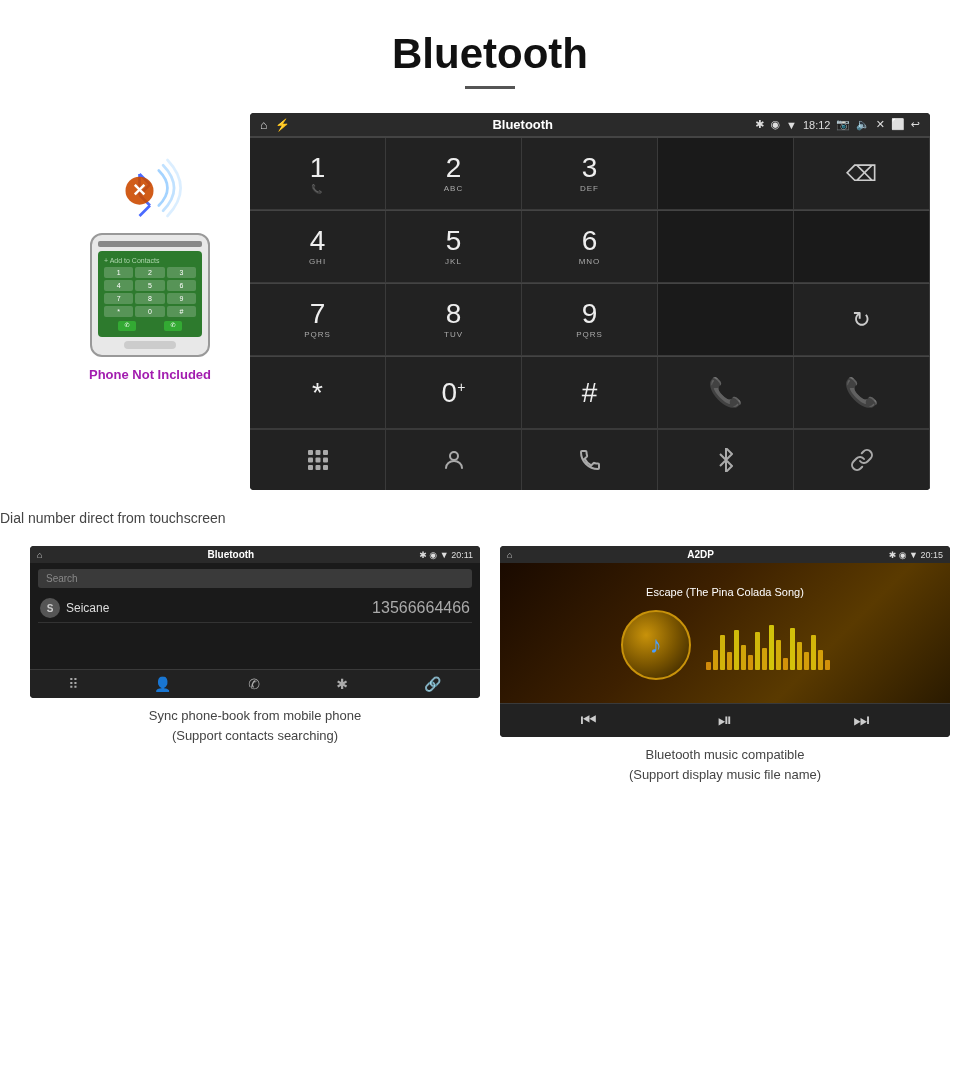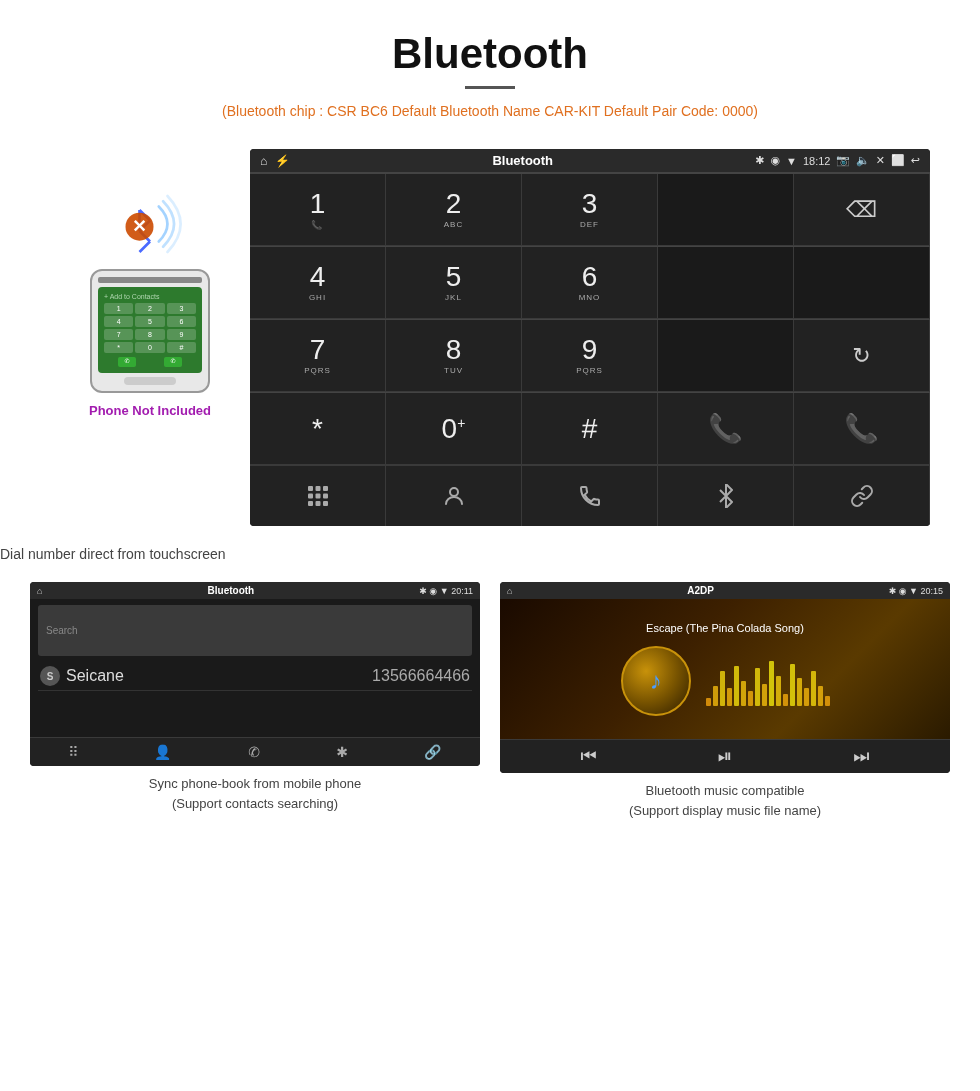--- a/index.html
+++ b/index.html
@@ -218,21 +218,21 @@
     }
     .mini-status-center { font-size: 10px; font-weight: bold; color: #fff; }
 
     
     .phonebook-content {
       padding: 6px 8px;
     }
     .pb-search {
       background: #3a3a3a;
       border-radius: 3px;
-      padding: 20px 8px;
+      padding: 4px 8px;
       font-size: 10px;
       color: #888;
       margin-bottom: 6px;
     }
     .pb-contact {
       display: flex;
       align-items: center;
       gap: 6px;
       padding: 4px 2px;
       border-bottom: 1px solid #333;
@@ -242,21 +242,21 @@
       height: 20px;
       border-radius: 50%;
       background: #555;
       display: flex;
       align-items: center;
       justify-content: center;
       font-size: 10px;
       color: #ccc;
       font-weight: bold;
     }
-    .pb-name { font-size: 16px; color: #ddd; flex: 1; }
+    .pb-name { font-size: 12px; color: #ddd; flex: 1; }
     .pb-phone { font-size: 16px; color: #aaa; }
     .mini-bottom-bar {
       display: flex;
       justify-content: space-around;
       padding: 6px 0;
       background: #222;
       border-top: 1px solid #3a3a3a;
     }
     .mini-icon { font-size: 14px; color: #aaa; cursor: pointer; }
 
@@ -327,21 +327,20 @@
       color: #444;
       line-height: 1.5;
     }
   </style>
 </head>
 <body>
 
 <div class="page-header">
   <h1 class="page-title">Bluetooth</h1>
   <div class="title-divider"></div>
-  <p class="specs-line">(Bluetooth chip : CSR BC6    Default Bluetooth Name CAR-KIT    Default Pair Code: 0000)</p>
 </div>
 
 <div class="main-area">
 
   <div class="phone-section">
 
     <svg class="bluetooth-symbol" viewBox="0 0 80 80" width="80" height="80">
 
       <g fill="none" stroke="#4aa8ff" stroke-width="3" stroke-linecap="round">
         <path d="M50 20 Q70 40 50 60" opacity="0.5"></path>

